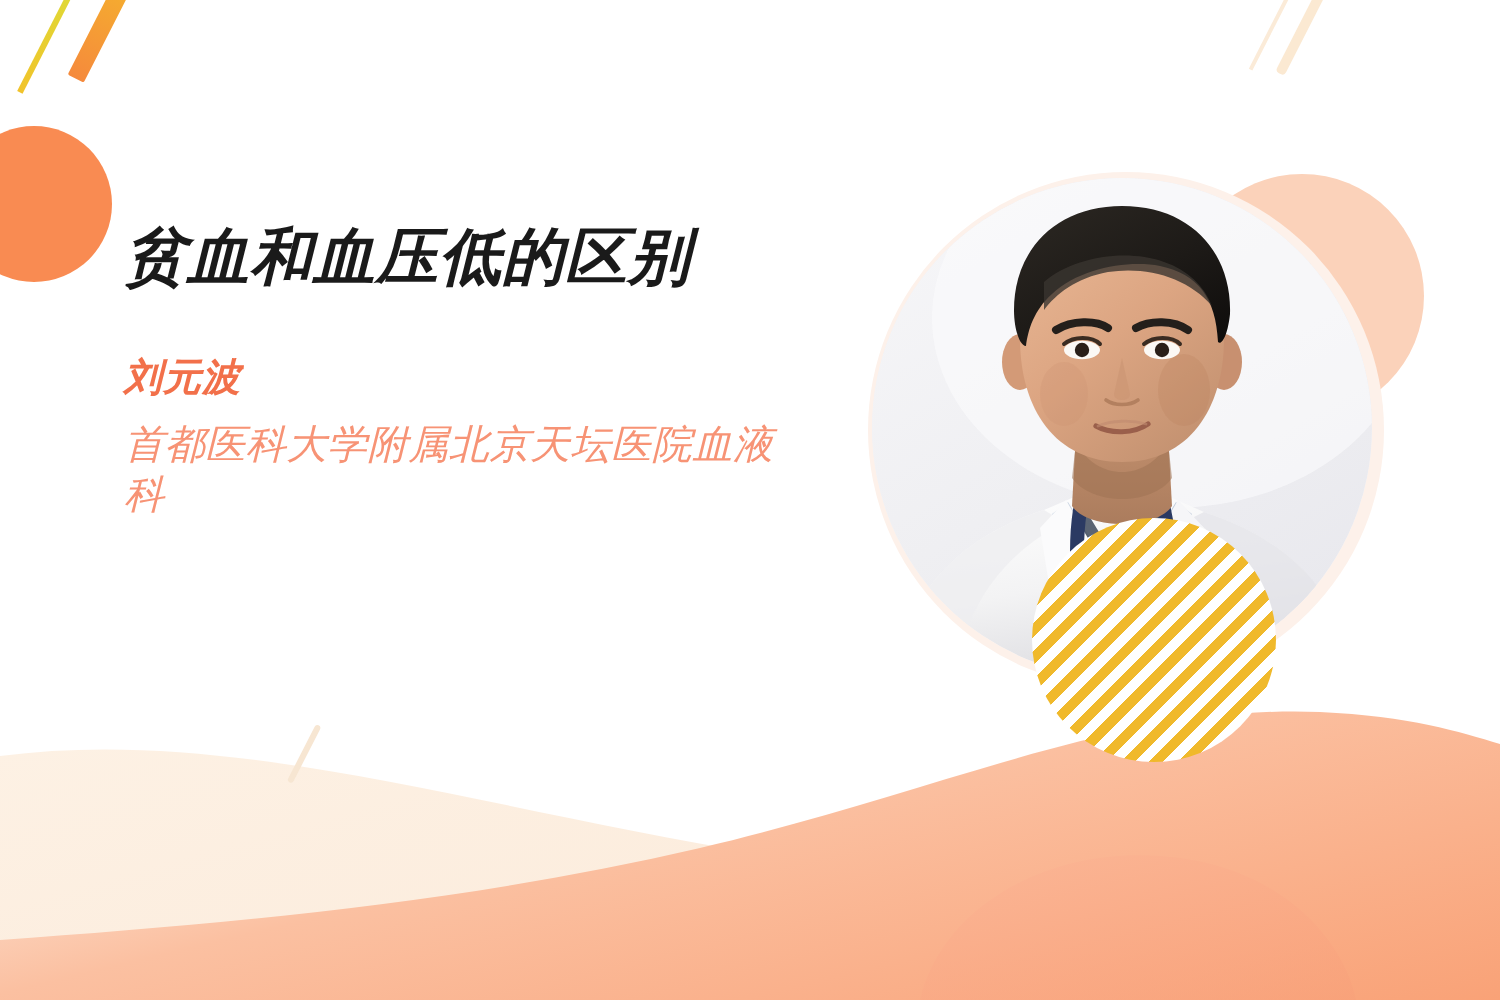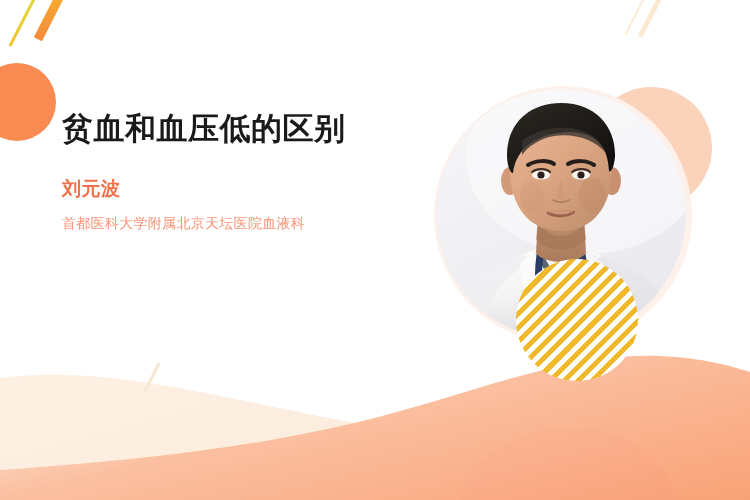--- a/index.html
+++ b/index.html
@@ -94,20 +94,21 @@
     transform: rotate(27deg);
     border-radius: 2px;
   }
 
   
   .text-block {
     position: absolute;
     left: 62px;
     top: 110px;
     width: 350px;
+    font-style: italic;
   }
   .headline {
     margin: 0;
     font-size: 31px;
     line-height: 38px;
     font-weight: bold;
     color: #1a1a1a;
     letter-spacing: 0.5px;
     word-break: break-all;
   }
@@ -124,21 +125,21 @@
     letter-spacing: 0.5px;
   }
   .doctor-title {
     font-size: 18px;
     font-weight: normal;
     color: #F79375;
     letter-spacing: 0.5px;
   }
   .hospital {
     margin-top: 9px;
-    font-size: 14px;
+    font-size: 20px;
     line-height: 25px;
     color: #F79375;
     letter-spacing: 0.3px;
     width: 330px;
     word-break: break-all;
   }
 
   
   .photo-cluster {
     position: absolute;

